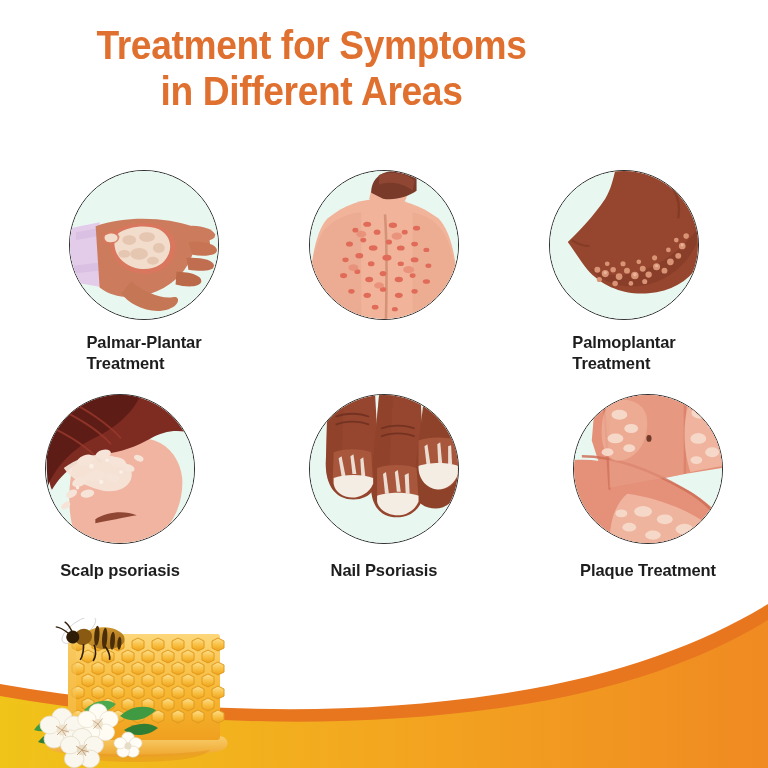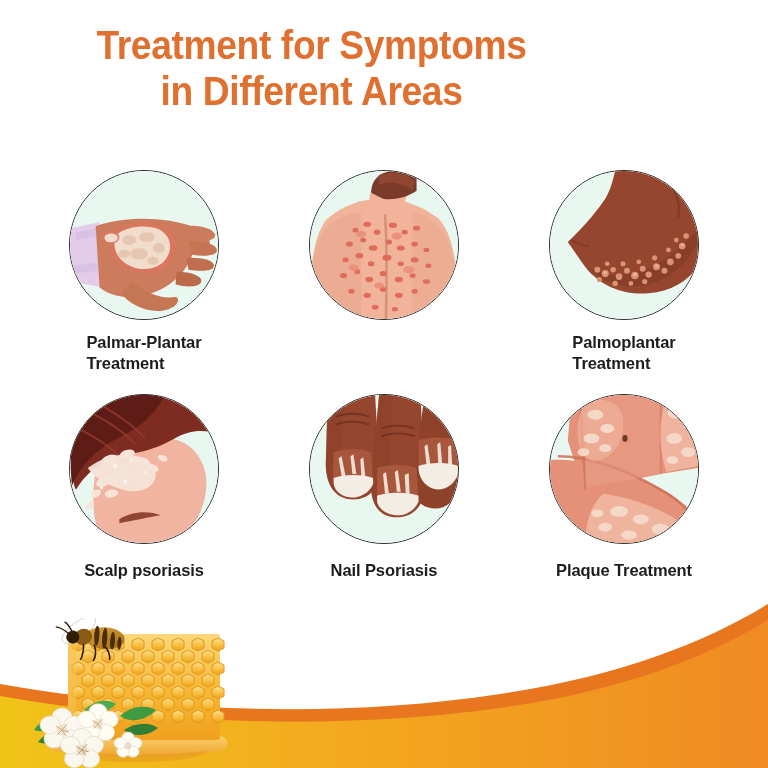--- a/index.html
+++ b/index.html
@@ -29,21 +29,21 @@
     white-space:nowrap;
   }
 
   
   .grid{
     position:absolute; top:170px; left:0; width:768px;
   }
   .row{
     display:flex; justify-content:center; align-items:flex-start;
   }
-  .row.row-2{ margin-top:20px; }
+  .row.row-2{ margin-top:20px;gap:24px; }
   .cell{
     width:240px;
     display:flex; flex-direction:column; align-items:center;
   }
   .circle{
     width:150px; height:150px; border-radius:50%;
     background:#E9F7F1;
     border:1.6px solid #2f2f2f;
     overflow:hidden;
     position:relative;

